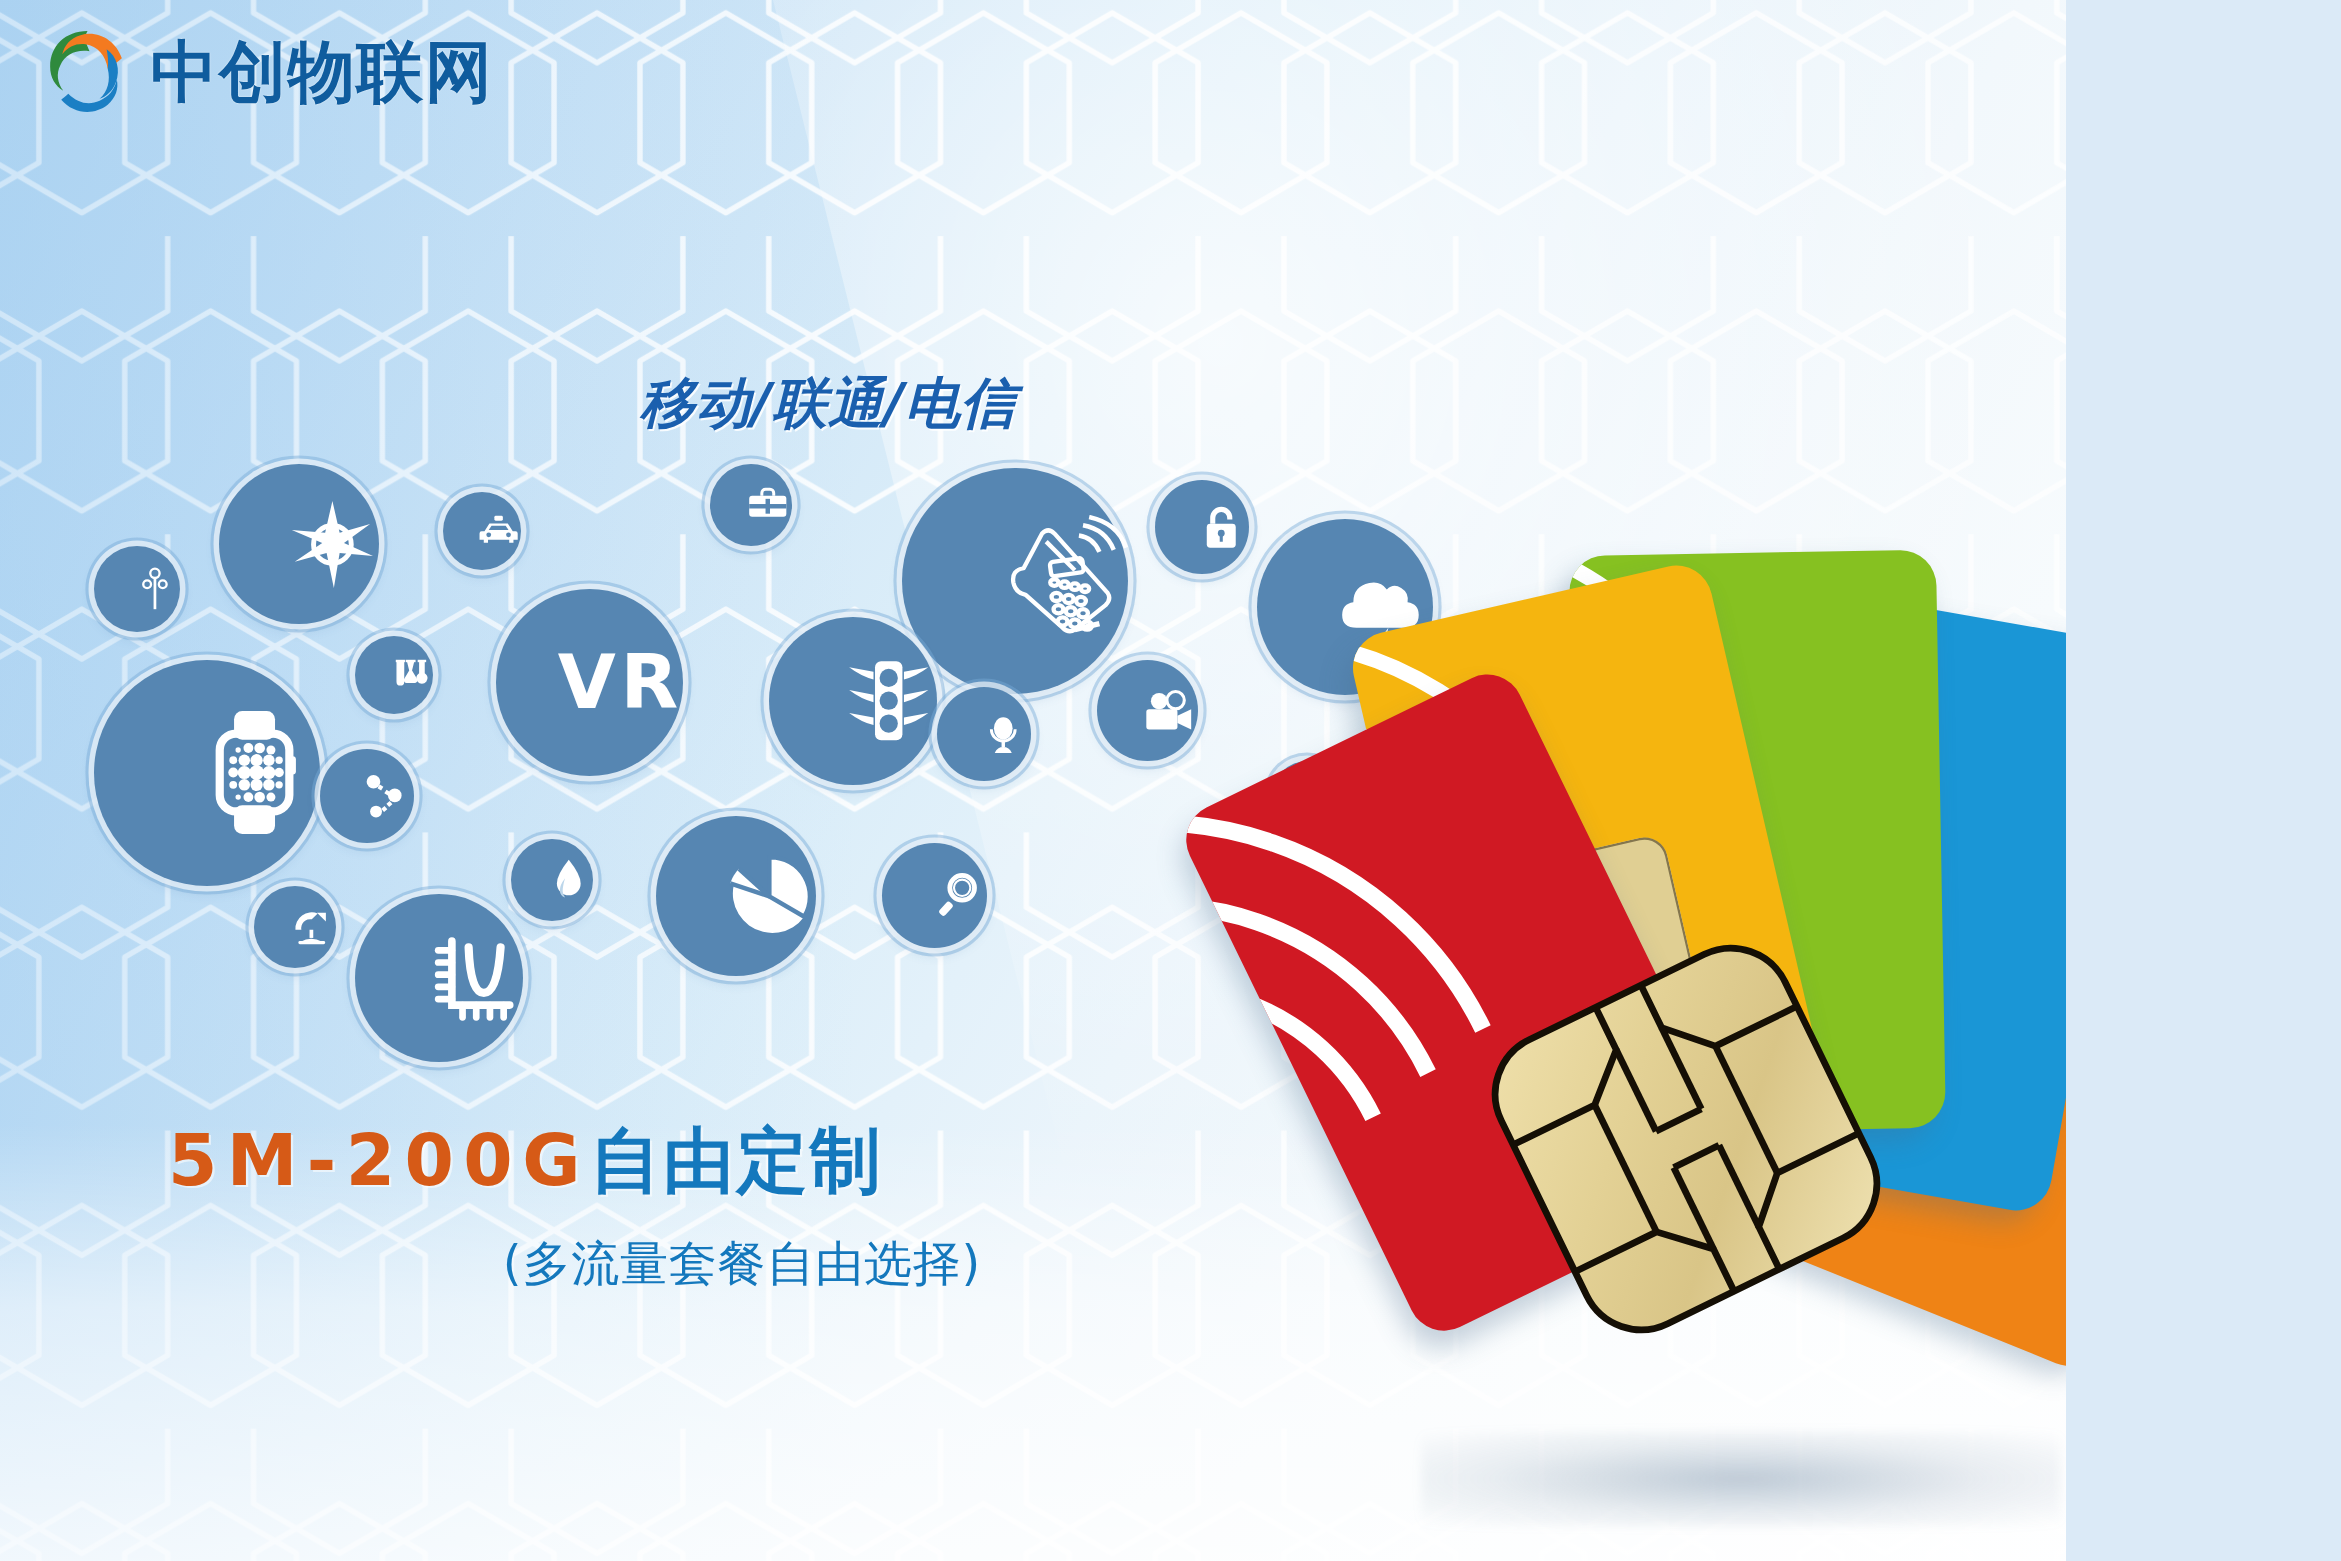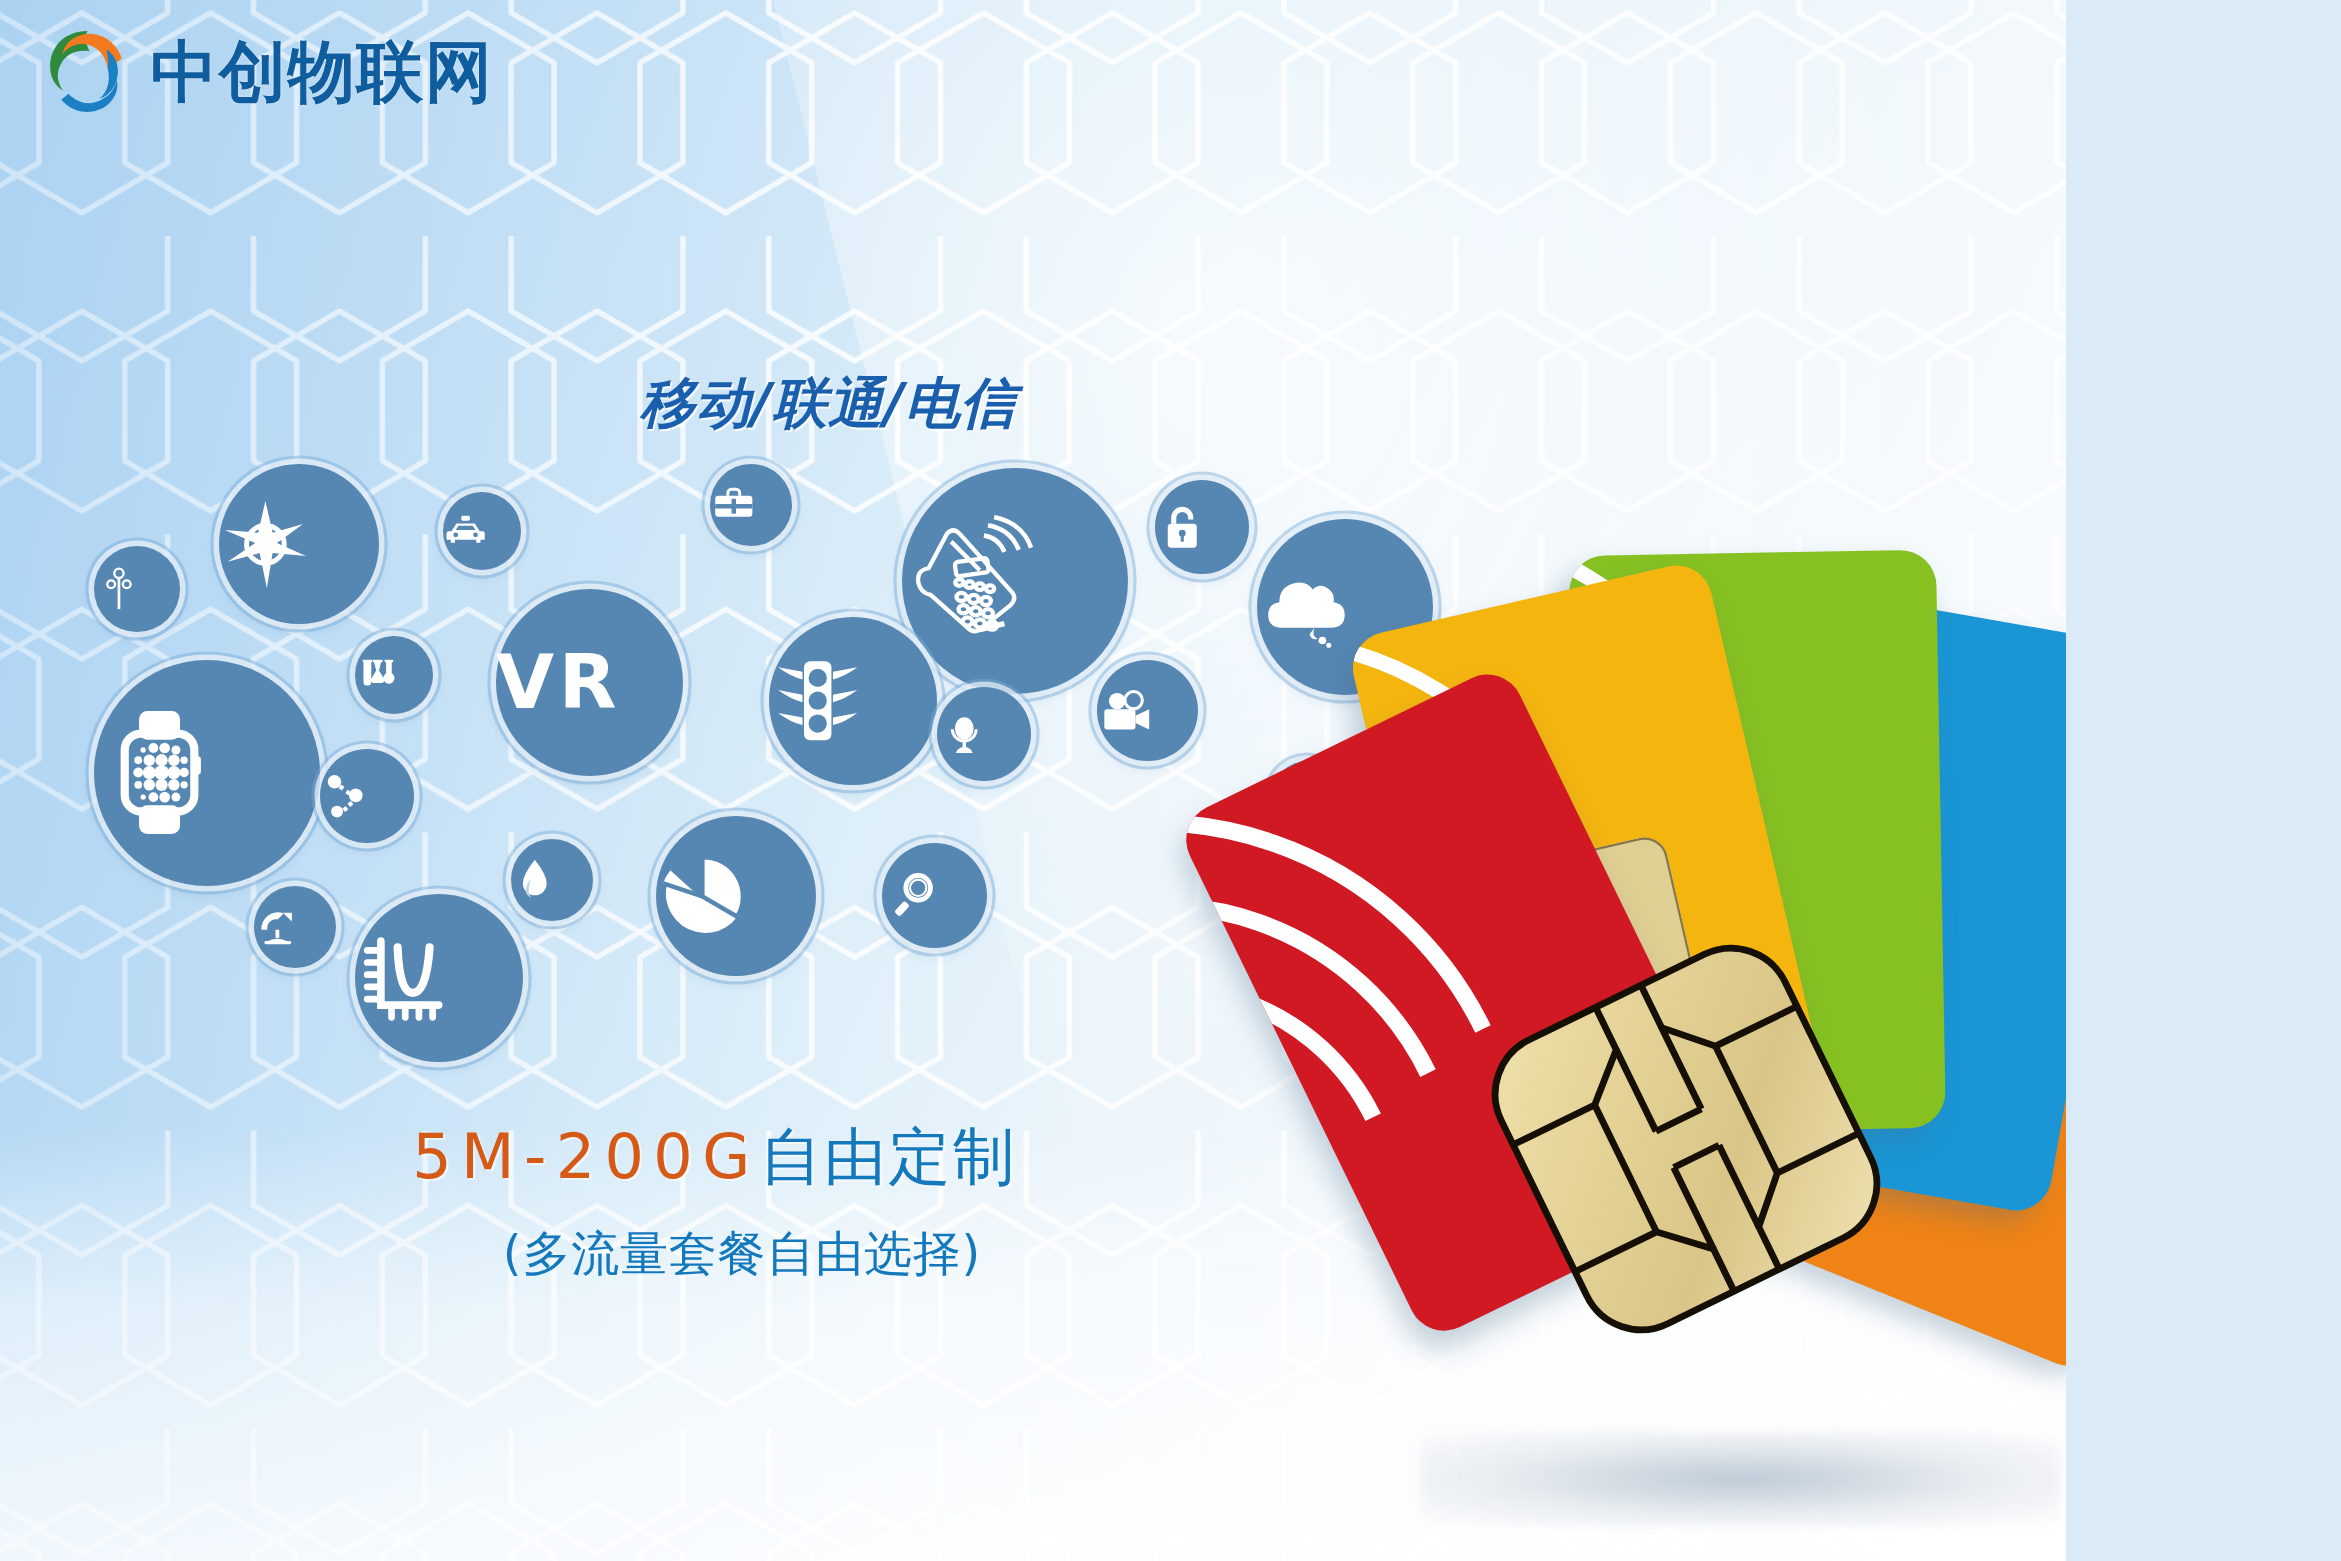--- a/index.html
+++ b/index.html
@@ -88,35 +88,35 @@
   
   .icon-cloud { position:absolute; left:0; top:0; width:1483px; height:1093px; }
   .bubble {
     position:absolute;
     border-radius:50%;
     background:#5686b2;
     box-shadow:
       0 0 0 5.5px rgba(255,255,255,.62),
       0 0 0 8.6px rgba(120,170,215,.45),
       0 4.7px 12.5px rgba(60,110,160,.22);
-    display:flex; align-items:center; justify-content:flex-start;
+    display:flex; align-items:center; justify-content:flex-end;
   }
   .bubble svg { width:58%; height:58%; display:block; }
   .bubble .vr-txt {
     font-family:"DejaVu Sans", sans-serif;
     font-weight:700; color:#ffffff; letter-spacing:4.7px;
     font-size:75px; line-height:1;
   }
 
   
   #bottom-block { position:absolute; left:168px; top:1124px; width:1093px; }
   #promo-line {
     font-family:"DejaVu Sans", sans-serif;
-    font-size:62px; font-weight:400; line-height:1.05;
-    letter-spacing:1.6px; white-space:nowrap;text-align:center;
+    font-size:71px; font-weight:700; line-height:1.05;
+    letter-spacing:1.6px; white-space:nowrap;
   }
   #promo-line .amt {
     color:#d65a17; letter-spacing:9.4px;
     text-shadow:2.3px 2.3px 0 rgba(255,255,255,.55);
   }
   #promo-line .cust {
     color:#1478bd; letter-spacing:2.3px;
     text-shadow:2.3px 2.3px 0 rgba(255,255,255,.55);
   }
   #promo-note {

